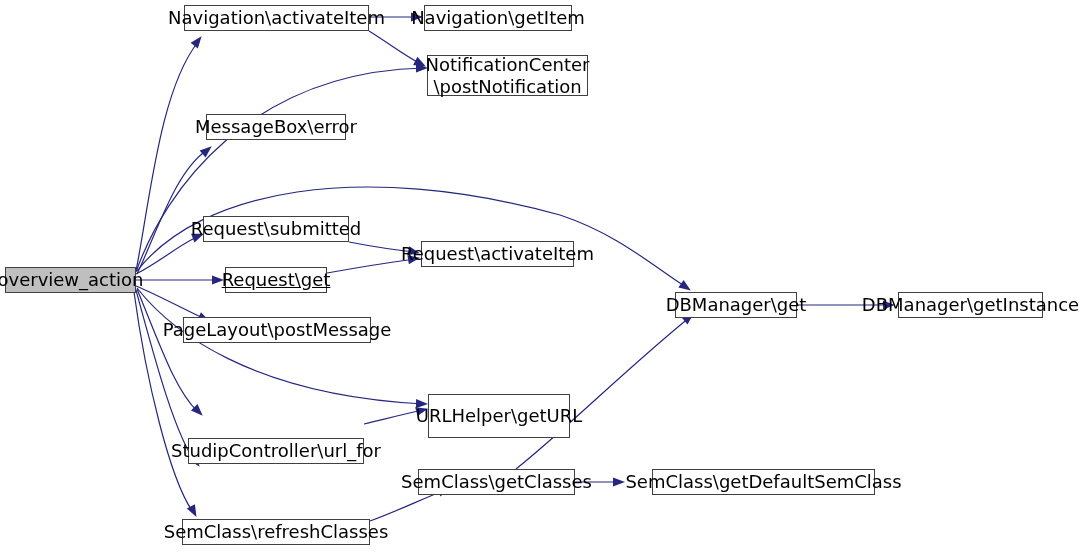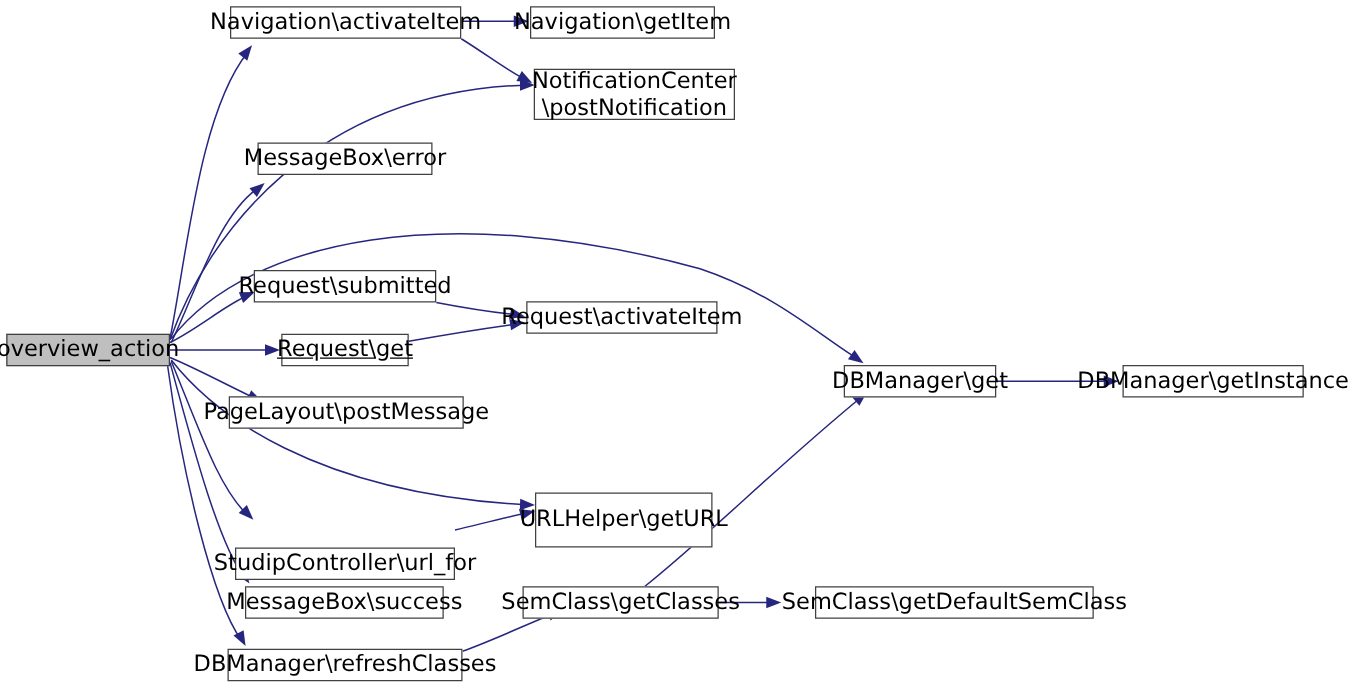--- a/index.html
+++ b/index.html
@@ -101,17 +101,16 @@
 \postNotification</span></div>
     <div class="node" style="left: 203px; top: 216px; width: 146px; height: 26px;"><span class="lbl">Request\submitted</span></div>
     <div class="node" style="left: 206px; top: 114px; width: 140px; height: 26px;"><span class="lbl">MessageBox\error</span></div>
     <div class="node" style="left: 225px; top: 267px; width: 102px; height: 26px; text-decoration: underline;"><span class="lbl">Request\get</span></div>
     <div class="node" style="left: 421px; top: 241px; width: 153px; height: 26px;"><span class="lbl">Request\activateItem</span></div>
     <div class="node" style="left: 183px; top: 317px; width: 188px; height: 26px; justify-content: center;"><span class="lbl">PageLayout\postMessage</span></div>
     <div class="node" style="left: 675px; top: 292px; width: 122px; height: 26px;"><span class="lbl">DBManager\get</span></div>
     <div class="node" style="left: 898px; top: 292px; width: 145px; height: 26px;"><span class="lbl">DBManager\getInstance</span></div>
     <div class="node" style="left: 428px; top: 394px; width: 142px; height: 44px;"><span class="lbl">URLHelper\getURL</span></div>
     <div class="node" style="left: 188px; top: 418px; width: 176px; height: 26px; margin-top: 20px;"><span class="lbl">StudipController\url_for</span></div>
-    <div class="node" style="left: 196px; top: 469px; width: 159px; height: 26px;"><span class="lbl">MessageBox\success</span></div>
     <div class="node" style="left: 418px; top: 469px; width: 157px; height: 26px; text-align: right;"><span class="lbl">SemClass\getClasses</span></div>
     <div class="node" style="left: 626px; top: 469px; width: 223px; height: 26px; margin-left: 26px;"><span class="lbl">SemClass\getDefaultSemClass</span></div>
-    <div class="node" style="left: 182px; top: 519px; width: 188px; height: 26px;"><span class="lbl">DBManager\refreshClasses</span></div>
+    <div class="node" style="left: 182px; top: 519px; width: 188px; height: 26px;"><span class="lbl">SemClass\refreshClasses</span></div>
   </div>
 
 </body></html>

